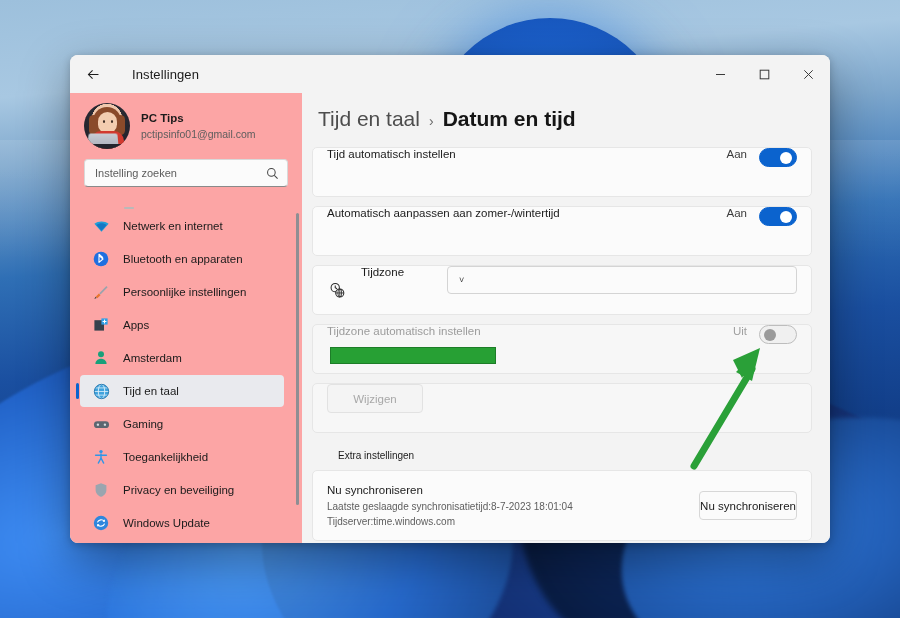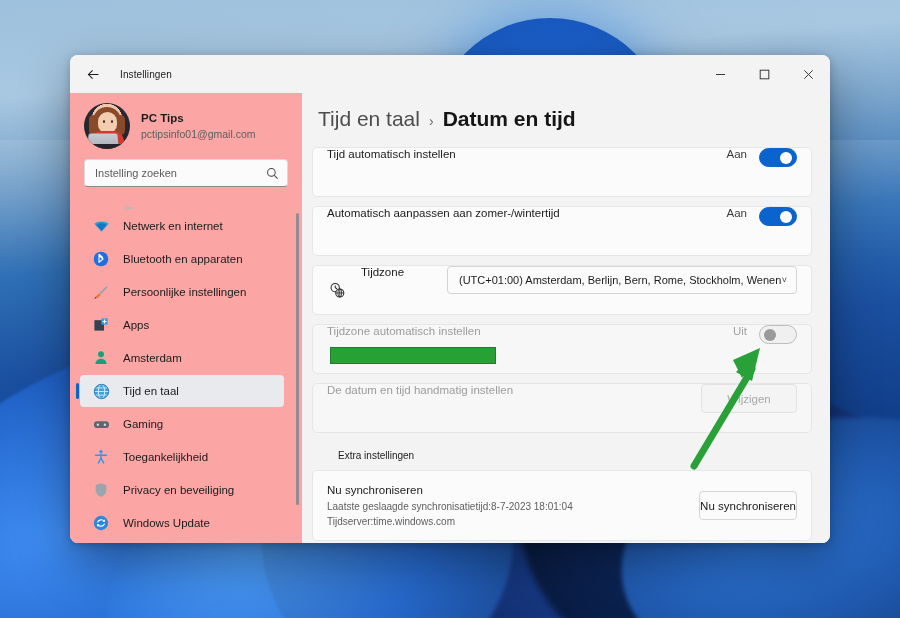--- a/index.html
+++ b/index.html
@@ -83,21 +83,21 @@
     background: #f3f3f3;
     display: flex; align-items: center;
     position: relative;
   }
   .back-btn {
     width: 30px; height: 28px; margin-left: 8px;
     display: flex; align-items: center; justify-content: center;
     border-radius: 4px; cursor: pointer;
   }
   .win-title {
-    font-size: 10px; color: #1b1b1b; margin-left: 12px;
+    font-size: 13px; color: #1b1b1b; margin-left: 24px;
     letter-spacing: .1px;
   }
   .win-controls { position: absolute; right: 0; top: 0; display: flex; height: 38px; }
   .win-ctl {
     width: 44px; height: 38px;
     display: flex; align-items: center; justify-content: center;
     cursor: pointer; color: #3a3a3a;
   }
 
   
@@ -533,35 +533,33 @@
           <svg width="17" height="17" viewBox="0 0 18 18">
             <circle cx="6.6" cy="6" r="4.4" fill="none" stroke="#2b2b2b" stroke-width="1.1"></circle>
             <path d="M6.6 3.6V6l1.9 1.1" stroke="#2b2b2b" stroke-width="1.1" fill="none"></path>
             <circle cx="11.4" cy="11.6" r="4.3" fill="#fbfbfb" stroke="#2b2b2b" stroke-width="1.1"></circle>
             <path d="M7.1 11.6h8.6M11.4 7.3v8.6" stroke="#2b2b2b" stroke-width=".9"></path>
             <ellipse cx="11.4" cy="11.6" rx="2" ry="4.3" fill="none" stroke="#2b2b2b" stroke-width=".9"></ellipse>
           </svg>
         </div>
         <div class="tz-label">Tijdzone</div>
         <div class="tz-select">
-          <div class="tz-value">(UTC+01:00) Amsterdam, Berlijn, Bern, Rome, Stockholm, Wenen</div>
           <div class="tz-chev">˅</div>
         </div>
       </div>
 
       <div class="card dim">
         <div class="card-label">Tijdzone automatisch instellen</div>
         <div class="card-state">Uit</div>
         <div class="toggle off">
           <div class="knob"></div>
         </div>
       </div>
 
       <div class="card dim">
-        <div class="card-label">De datum en tijd handmatig instellen</div>
         <div class="btn disabled">Wijzigen</div>
       </div>
 
       <div class="section-head">Extra instellingen</div>
 
       <div class="sync-card">
         <div class="sync-texts">
           <div class="sync-title">Nu synchroniseren</div>
           <div class="sync-sub">Laatste geslaagde synchronisatietijd:8-7-2023 18:01:04</div>
           <div class="sync-sub">Tijdserver:time.windows.com</div>

